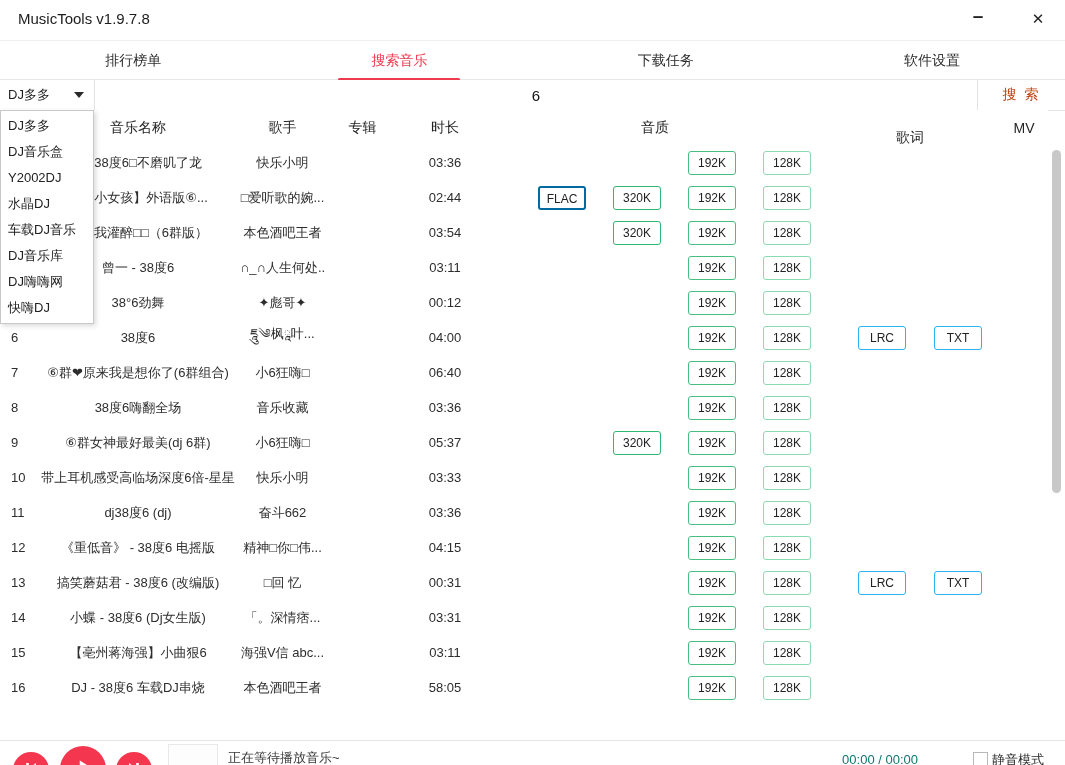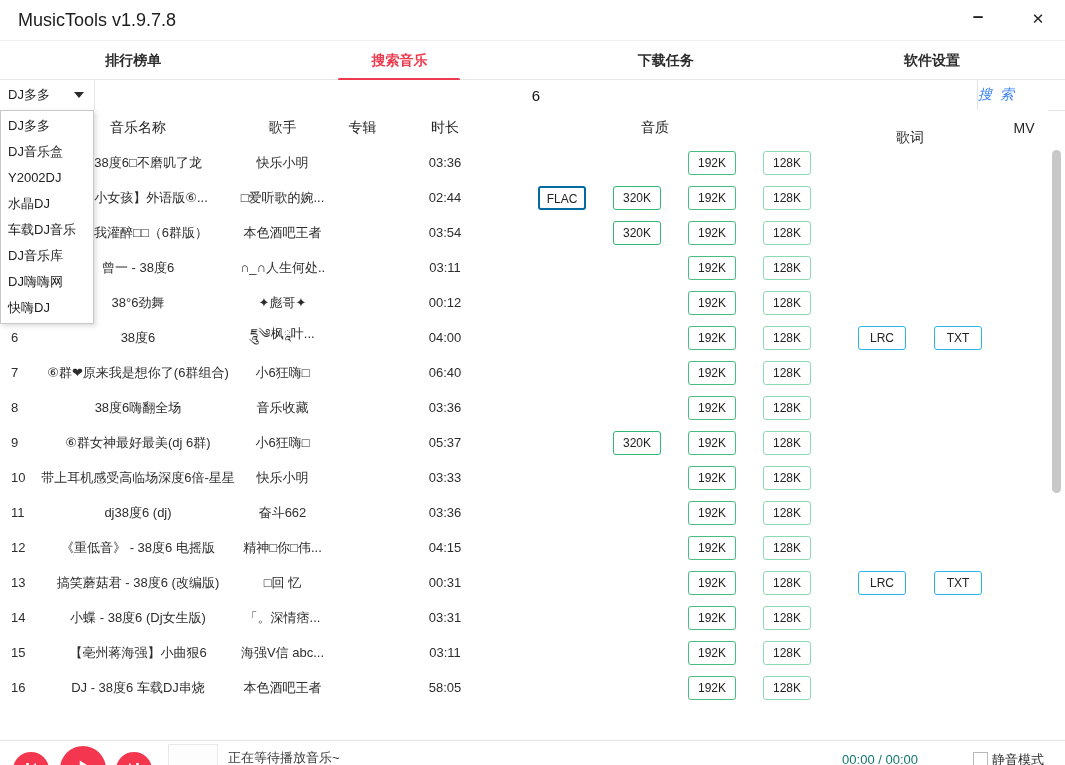--- a/index.html
+++ b/index.html
@@ -1,37 +1,37 @@
 <!DOCTYPE html>
 <html><head>
 <meta charset="utf-8">
 <style>
   html,body{margin:0;padding:0;background:#fff;}
   body{width:1065px;height:765px;font-family:"Liberation Sans","DejaVu Sans",sans-serif;color:#2d2d2d;overflow:hidden;}
   .app{position:relative;width:1065px;height:765px;background:#fff;}
 
   
   .titlebar{position:absolute;top:0;left:0;right:0;height:40px;background:#fff;border-bottom:1px solid #f0f0f0;}
-  .win-title{position:absolute;left:18px;top:10px;font-size:18px;color:#1c1c1c;}
+  .win-title{position:absolute;left:18px;top:10px;font-size:15px;color:#1c1c1c;}
   .win-btn{position:absolute;top:5px;width:30px;height:28px;text-align:center;line-height:28px;color:#222;cursor:pointer;}
   .win-min{right:72px;font-size:19px;font-weight:bold;line-height:22px;}
   .win-close{right:12px;font-size:15px;}
 
   
-  .tabbar{position:absolute;top:41px;left:0;right:0;height:38px;display:flex;border-bottom:1px solid #e7e7e7;background:#fff;font-weight:bold;}
+  .tabbar{position:absolute;top:41px;left:0;right:0;height:38px;display:flex;border-bottom:1px solid #e7e7e7;background:#fff;}
   .tab{flex:1;text-align:center;line-height:38px;font-size:14px;color:#2d2d2d;position:relative;cursor:pointer;}
   .tab.active{color:#ee3a4f;}
   .tab-underline{position:absolute;left:50%;transform:translateX(-50%);bottom:-2px;width:122px;height:3px;background:#ee3a4f;border-radius:2px;}
 
   
   .searchbar{position:absolute;top:80px;left:0;right:0;height:30px;border-bottom:1px solid #e3e3e3;display:flex;background:#fff;}
   .src-select{width:95px;border-right:1px solid #e3e3e3;position:relative;font-size:13px;line-height:29px;padding-left:8px;box-sizing:border-box;cursor:pointer;color:#1f1f1f;}
   .src-arrow{position:absolute;right:10px;top:12px;width:0;height:0;border-left:5px solid transparent;border-right:5px solid transparent;border-top:6px solid #2b2b2b;}
   .search-input{flex:1;border:none;outline:none;text-align:center;font-size:15px;color:#111;font-family:inherit;background:#fff;}
-  .search-btn{width:87px;border-left:1px solid #e3e3e3;text-align:left;line-height:29px;font-size:14px;color:#3b82f6;cursor:pointer;letter-spacing:2px;font-style:italic;}
+  .search-btn{width:87px;border-left:1px solid #e3e3e3;text-align:center;line-height:29px;font-size:14px;color:#c2410c;cursor:pointer;letter-spacing:2px;}
 
   
   .thead{position:absolute;top:110px;left:0;height:35px;display:flex;align-items:center;font-size:14px;color:#242424;background:#fff;}
   .tbody{position:absolute;top:145px;left:0;}
   .trow{height:35px;display:flex;align-items:center;font-size:13px;color:#2d2d2d;background:#fff;}
   .cell{text-align:center;}
   .w-num{width:36px;text-align:left;padding-left:11px;box-sizing:border-box;}
   .w-name{width:204px;white-space:nowrap;overflow:hidden;}
   .w-singer{width:85px;white-space:nowrap;overflow:hidden;}
   .w-album{width:75px;}

